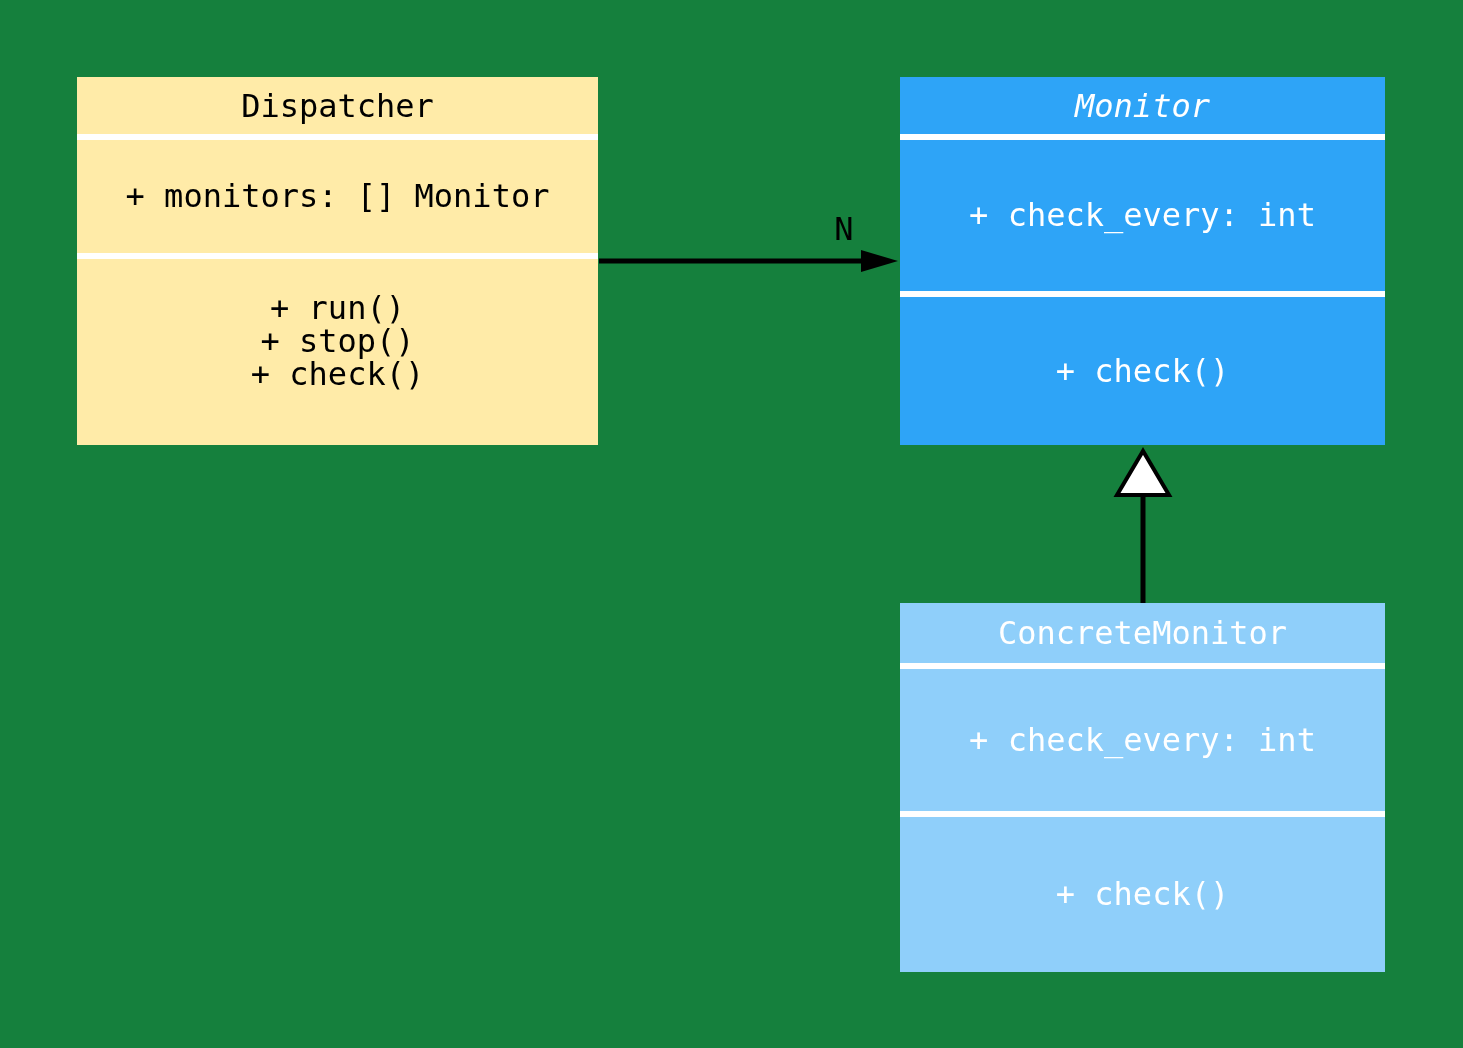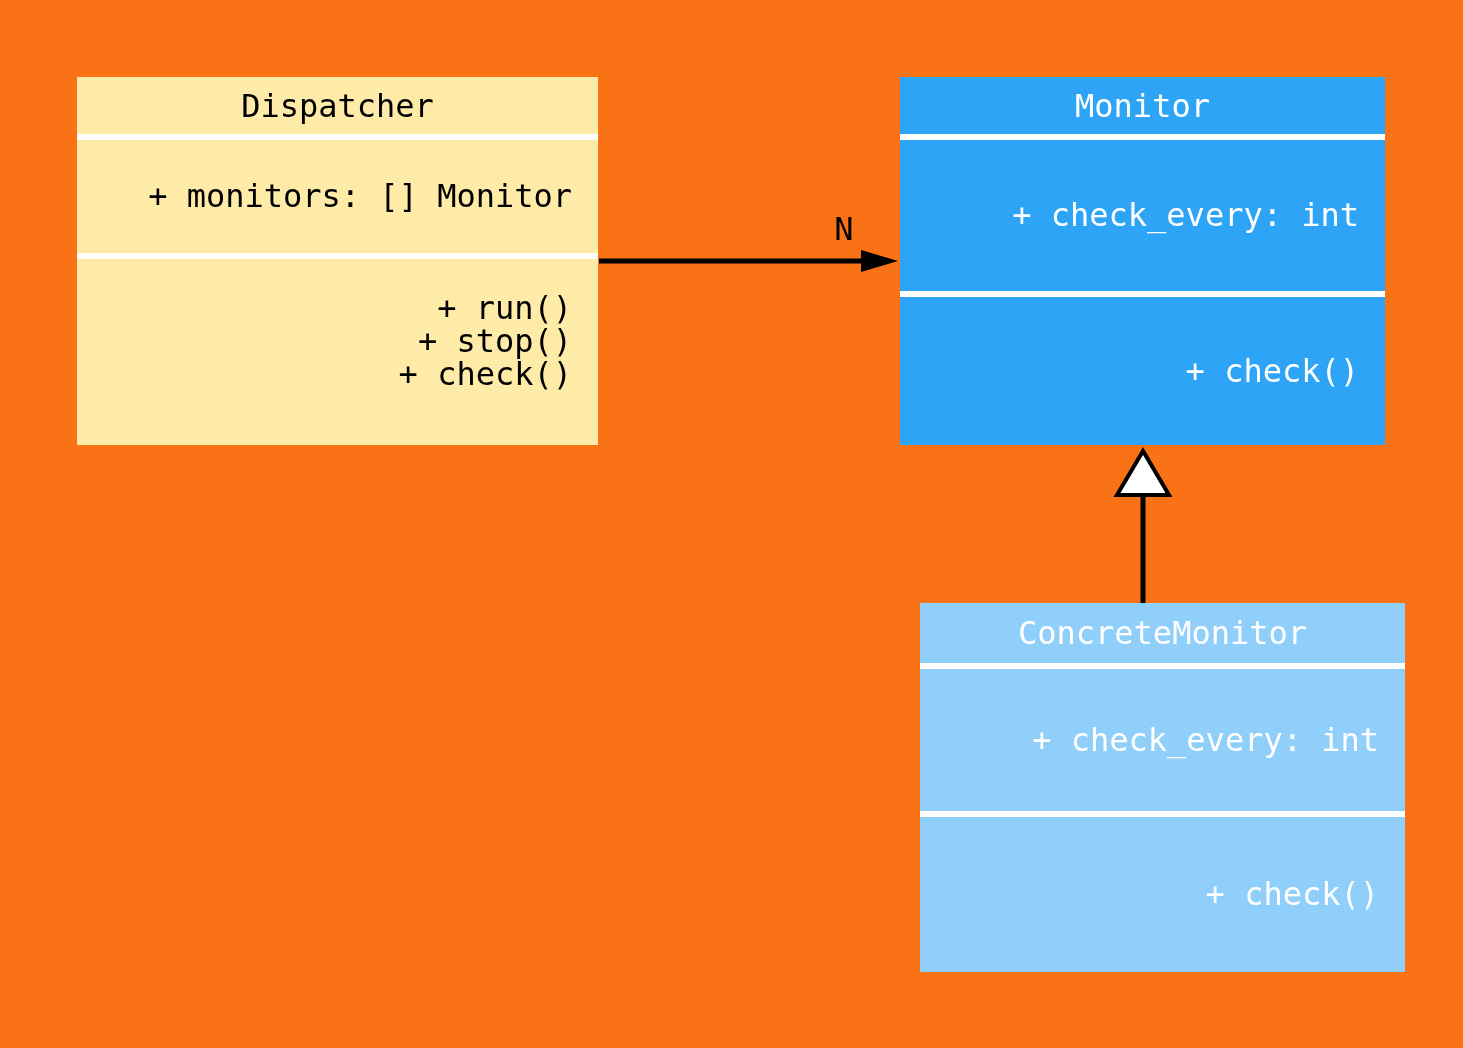--- a/index.html
+++ b/index.html
@@ -4,21 +4,21 @@
 <style>
   html, body {
     margin: 0;
     padding: 0;
     background: #ffffff;
   }
   .canvas {
     position: relative;
     width: 1463px;
     height: 1048px;
-    background: #f97316;
+    background: #15803d;
     font-family: "DejaVu Sans Mono", "Liberation Mono", monospace;
     overflow: hidden;
   }
   .uml-class {
     position: absolute;
     display: flex;
     flex-direction: column;
     box-sizing: border-box;
   }
   .uml-class .row {
@@ -29,38 +29,38 @@
   }
   .uml-class .title-row {
     align-items: center;
     font-size: 32px;
     line-height: 1;
   }
   .uml-class .body-row {
     padding: 0 26px;
     font-size: 32px;
     line-height: 33px;
-    align-items: flex-end;
+    align-items: center;
   }
   .sep {
     height: 6px;
     background: #ffffff;
     flex: 0 0 6px;
   }
   .dispatcher-box { left: 77px; top: 77px; width: 521px; height: 368px; background: #ffeba8; color: #000000; }
   .dispatcher-box .title-row { height: 57px; }
   .dispatcher-box .attr-row  { height: 113px; }
   .dispatcher-box .method-row{ height: 164px; }
 
   .monitor-box { left: 900px; top: 77px; width: 485px; height: 368px; background: #2ea4f7; color: #ffffff; }
-  .monitor-box .title-row { height: 57px; }
+  .monitor-box .title-row { height: 57px; font-style: italic; }
   .monitor-box .attr-row  { height: 151px; }
   .monitor-box .method-row{ height: 148px; }
 
-  .concrete-box { left: 920px; top: 603px; width: 485px; height: 369px; background: #8fcffa; color: #ffffff; }
+  .concrete-box { left: 900px; top: 603px; width: 485px; height: 369px; background: #8fcffa; color: #ffffff; }
   .concrete-box .title-row { height: 60px; }
   .concrete-box .attr-row  { height: 142px; }
   .concrete-box .method-row{ height: 155px; }
 
   .connectors {
     position: absolute;
     left: 0; top: 0;
     width: 1463px;
     height: 1048px;
     pointer-events: none;

